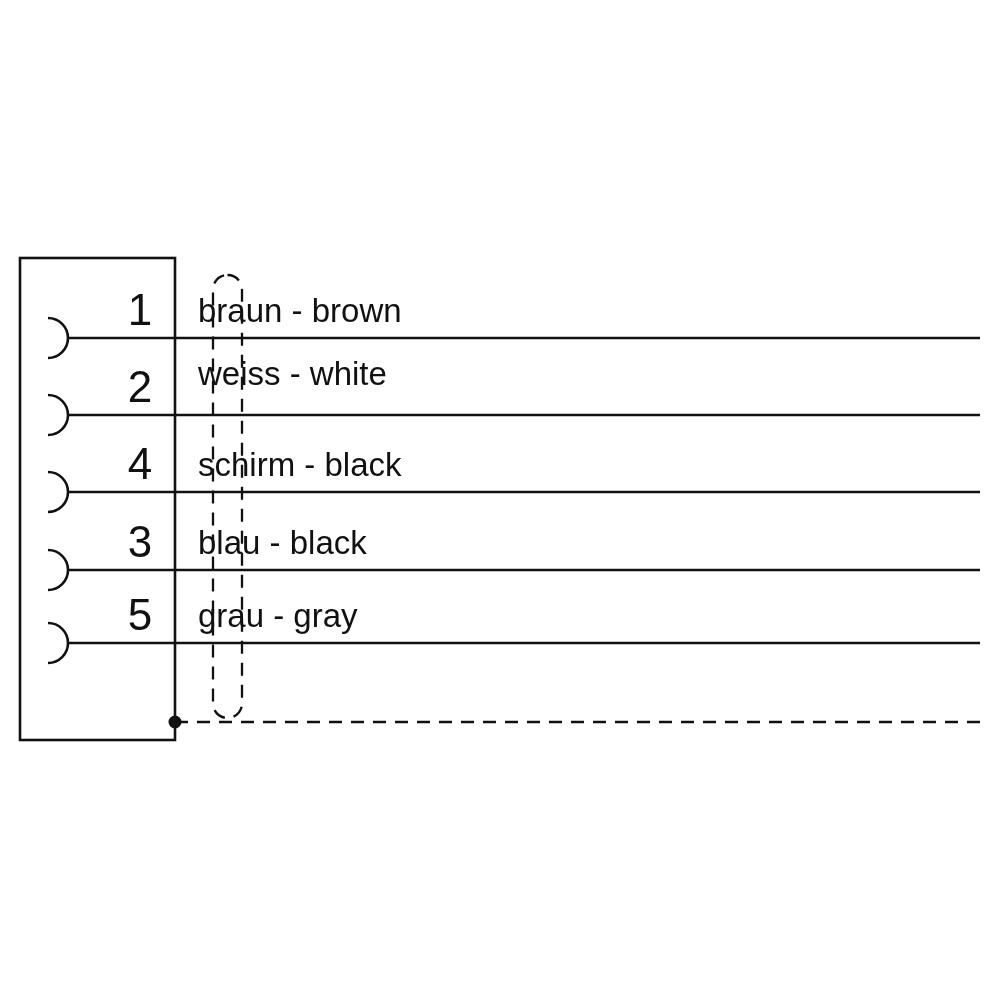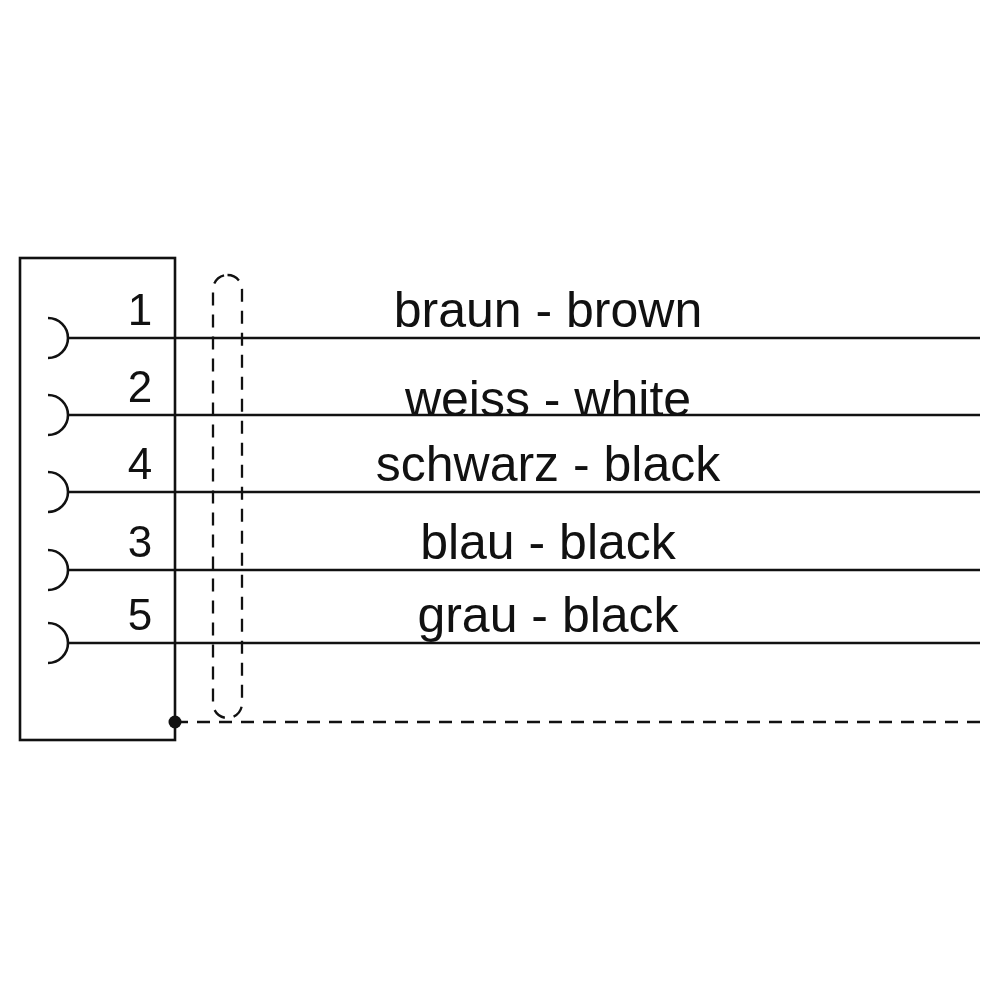--- a/index.html
+++ b/index.html
@@ -32,22 +32,21 @@
     left: 100px; width: 80px;
     text-align: center;
     font-size: 44px;
     line-height: 44px;
     color: var(--ink);
     white-space: nowrap;
   }
   .lbl {
     position: absolute;
     left: 198px; width: 700px;
-    text-align: center;
-    font-size: 50px;
+    font-size: 33px;
     line-height: 43px;
     color: var(--ink);
     white-space: nowrap;
   }
 </style>
 </head>
 <body>
 
 <div id="diagram">
 
@@ -74,18 +73,18 @@
     <circle class="dot" cx="175" cy="722" r="6.5"></circle>
   </svg>
 
   <div class="num" style="top:288px">1</div>
   <div class="num" style="top:365px">2</div>
   <div class="num" style="top:442px">4</div>
   <div class="num" style="top:520px">3</div>
   <div class="num" style="top:593px">5</div>
 
   <div class="lbl" style="top:289px">braun - brown</div>
-  <div class="lbl" style="top:378px">weiss - white</div>
-  <div class="lbl" style="top:443px">schwarz - black</div>
+  <div class="lbl" style="top:352px">weiss - white</div>
+  <div class="lbl" style="top:443px">schirm - black</div>
   <div class="lbl" style="top:521px">blau - black</div>
-  <div class="lbl" style="top:594px">grau - black</div>
+  <div class="lbl" style="top:594px">grau - gray</div>
 
 </div>
 
 </body></html>

